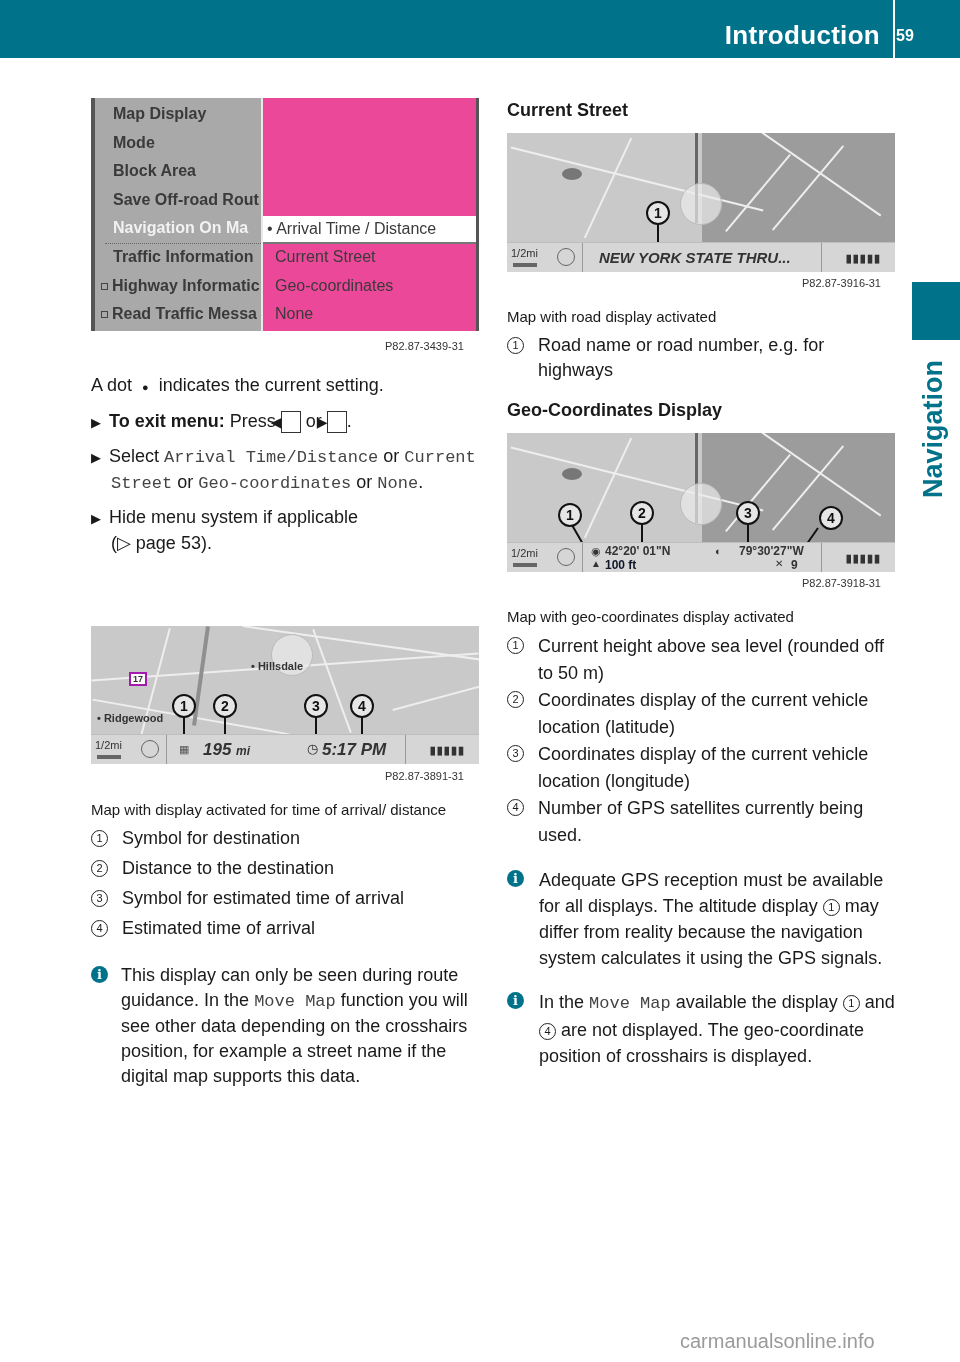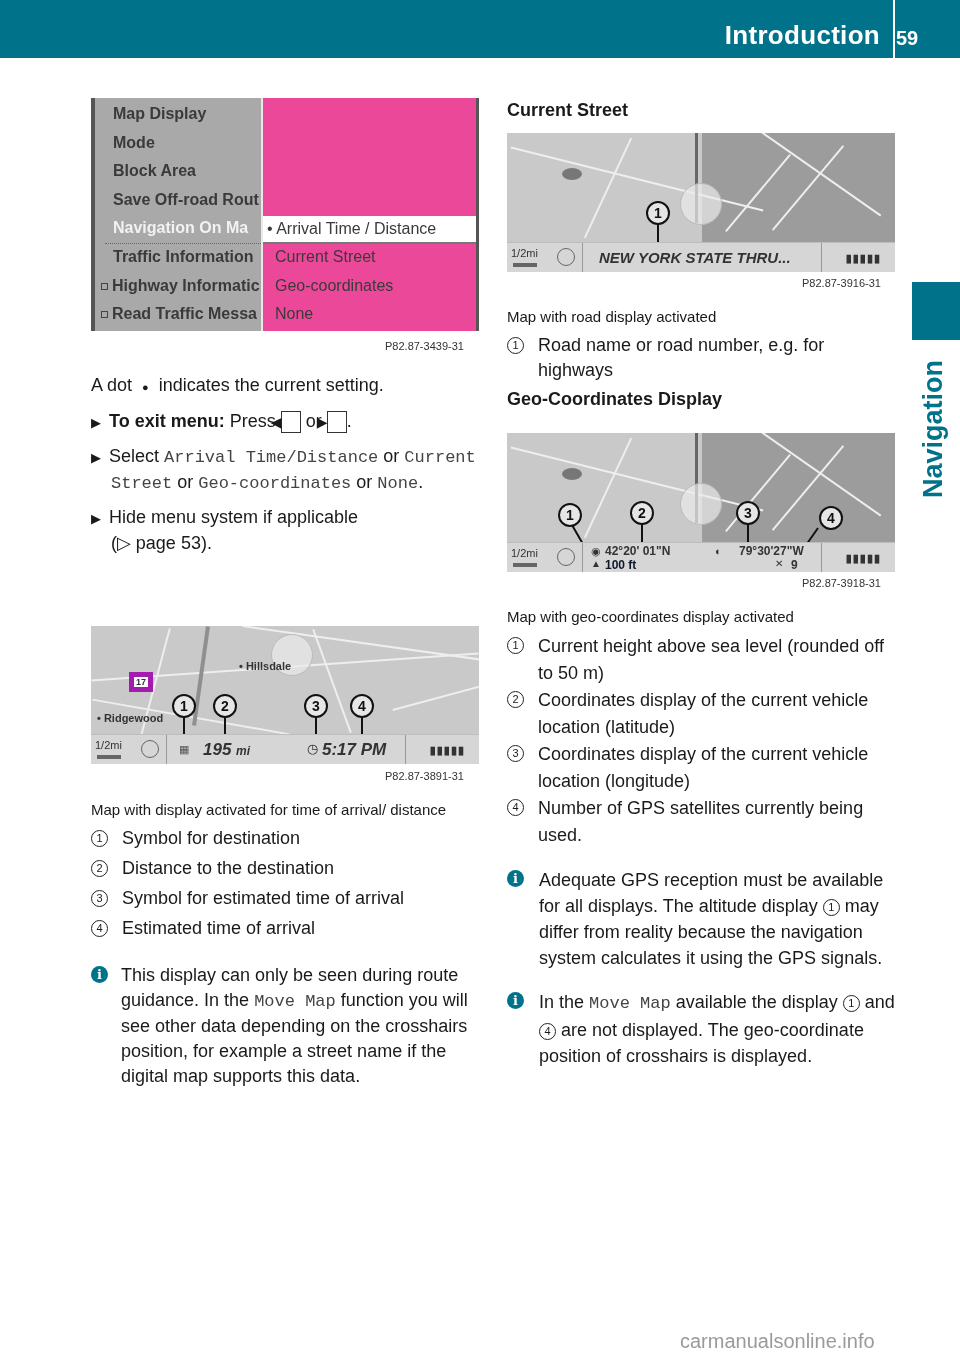--- a/index.html
+++ b/index.html
@@ -3,21 +3,21 @@
 <meta charset="utf-8">
 <style>
   * { box-sizing: border-box; margin: 0; padding: 0; }
   html, body { width: 960px; height: 1362px; background: #ffffff; overflow: hidden; }
   body { position: relative; font-family: "Liberation Sans", sans-serif; color: #1a1a1a; }
 
   
   .header-band { position: absolute; left: 0; top: 0; width: 960px; height: 58px; background: #00728a; }
   .header-title { position: absolute; right: 80px; top: 20px; color: #fff; font-size: 26px; font-weight: bold; letter-spacing: 0.3px; text-align: right; }
   .header-sep { position: absolute; left: 893px; top: 0; width: 2px; height: 58px; background: #ffffff; }
-  .header-page { position: absolute; left: 896px; top: 27px; color: #fff; font-size: 20px; font-weight: bold; }
+  .header-page { position: absolute; left: 896px; top: 27px; color: #fff; font-size: 16px; font-weight: bold; }
 
   
   .side-block { position: absolute; left: 912px; top: 282px; width: 48px; height: 58px; background: #00728a; }
   .side-label { position: absolute; left: 918px; top: 498px; transform-origin: left top; transform: rotate(-90deg);
                 color: #00728a; font-size: 27px; font-weight: bold; white-space: nowrap; }
 
   .col { position: absolute; font-size: 18px; line-height: 25px; }
   .col-left { left: 91px; width: 392px; }
   .col-right { left: 507px; width: 392px; }
 
@@ -118,23 +118,23 @@
 
 <div class="figure map" style="left:91px;top:626px;width:388px;height:138px">
   <div class="road" style="left:0;top:40px;width:388px;height:2px;transform:rotate(-4deg)"></div>
   <div class="road" style="left:60px;top:0;width:2px;height:138px;transform:rotate(15deg)"></div>
   <div class="road" style="left:150px;top:20px;width:300px;height:2px;transform:rotate(8deg)"></div>
   <div class="road" style="left:240px;top:0;width:2px;height:110px;transform:rotate(-20deg)"></div>
   <div class="road" style="left:300px;top:70px;width:100px;height:2px;transform:rotate(-15deg)"></div>
   <div class="road" style="left:0;top:90px;width:200px;height:2px;transform:rotate(10deg)"></div>
   <div class="dark-block" style="left:108px;top:0;width:4px;height:100px;transform:rotate(8deg)"></div>
   <div class="crosshair" style="left:180px;top:8px"></div>
-  <div class="place" style="left:148px;top:34px">• <span>Hillsdale</span></div>
+  <div class="place" style="left:160px;top:34px">• <span>Hillsdale</span></div>
   <div class="place" style="left:6px;top:86px">• <span>Ridgewood</span></div>
-  <div class="place" style="left:38px;top:46px;border:5px solid #a21caf;background:#fff;padding:0 2px;font-size:9px">17</div>
+  <div class="place" style="left:38px;top:46px;border:2px solid #a21caf;background:#fff;padding:0 2px;font-size:9px">17</div>
   <div class="callout-line" style="left:92px;top:90px;height:28px"></div>
   <div class="callout" style="left:81px;top:68px">1</div>
   <div class="callout-line" style="left:133px;top:90px;height:28px"></div>
   <div class="callout" style="left:122px;top:68px">2</div>
   <div class="callout-line" style="left:224px;top:90px;height:28px"></div>
   <div class="callout" style="left:213px;top:68px">3</div>
   <div class="callout-line" style="left:270px;top:90px;height:28px"></div>
   <div class="callout" style="left:259px;top:68px">4</div>
   <div class="map-bar">
     <div class="bar-scale">1/2mi</div>
@@ -187,21 +187,21 @@
     <div class="bar-text" style="left:92px;top:6px;font-size:15px">NEW YORK STATE THRU...</div>
     <div class="bar-sep" style="left:314px"></div>
     <div class="bar-signal">▮▮▮▮▮</div>
   </div>
 </div>
 <div class="fig-caption-code" style="left:802px;top:277px;right:auto">P82.87-3916-31</div>
 
 <div class="col col-right" style="top:308px">
   <div class="caption">Map with road display activated</div>
   <div class="li" style="margin-top:7px"><span class="num">1</span><span>Road name or road number, e.g. for highways</span></div>
-  <div class="heading" style="margin-top:4px">Geo-Coordinates Display</div>
+  <div class="heading" style="margin-top:15px">Geo-Coordinates Display</div>
 </div>
 
 <div class="figure map" style="left:507px;top:433px;width:388px;height:139px">
   <div class="dark-block" style="left:195px;top:0;width:193px;height:110px;background:#9c9c9c"></div>
   <div class="road" style="left:210px;top:30px;width:180px;height:2px;transform:rotate(35deg)"></div>
   <div class="road" style="left:250px;top:10px;width:2px;height:100px;transform:rotate(40deg)"></div>
   <div class="road" style="left:300px;top:0;width:2px;height:110px;transform:rotate(40deg)"></div>
   <div class="road" style="left:0;top:45px;width:260px;height:2px;transform:rotate(14deg)"></div>
   <div class="road" style="left:100px;top:0;width:2px;height:110px;transform:rotate(25deg)"></div>
   <div class="dark-block" style="left:188px;top:0;width:3px;height:90px;background:#666"></div>

